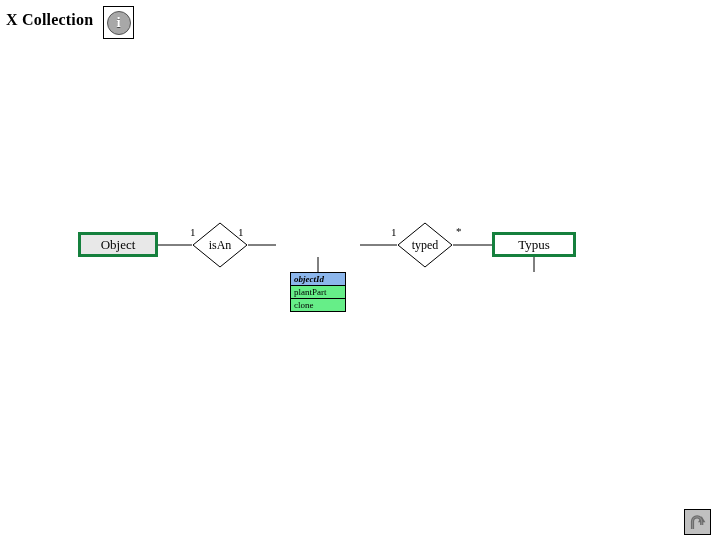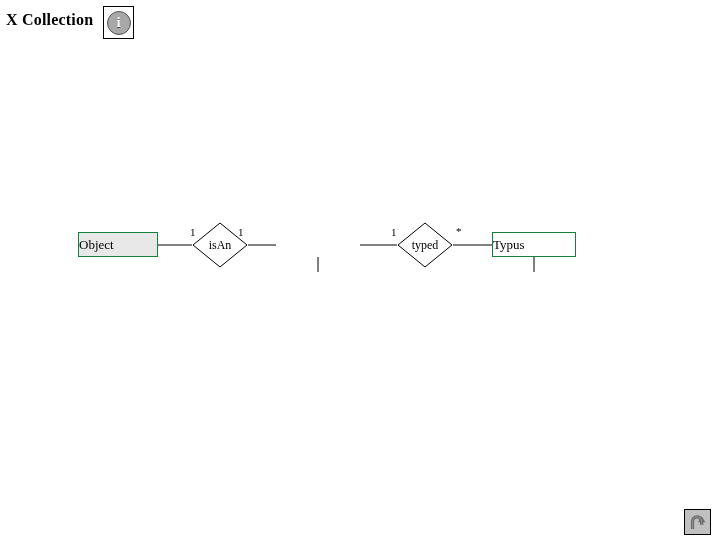--- a/index.html
+++ b/index.html
@@ -70,25 +70,25 @@
   }
   .er-svg {
     position: absolute;
     left: 0;
     top: 0;
   }
 
   
   .entity {
     position: absolute;
-    border: 1px solid #15803d;
-    box-sizing: border-box;
-    display: flex;
-    align-items: center;
-    justify-content: flex-start;
+    border: 3px solid #15803d;
+    box-sizing: border-box;
+    display: flex;
+    align-items: center;
+    justify-content: center;
     font-family: "Liberation Serif", "DejaVu Serif", serif;
     font-size: 13px;
     color: #000000;
     background: #ffffff;
     cursor: pointer;
   }
   .entity.shaded { background: #e8e8e8; }
 
   .entity-object   { left: 78px;  top: 232px; width: 80px;  height: 25px; }
   .entity-specimen { left: 276px; top: 232px; width: 84px;  height: 25px; }
@@ -223,20 +223,25 @@
 
   <div class="rel rel-isan">
     <span class="rel-label">isAn</span>
   </div>
 
   <div class="card card-isan-left">1</div>
   <div class="card card-isan-right">1</div>
   <div class="card card-typed-left">1</div>
   <div class="card card-typed-right">*</div>
 
+  <div class="attr-stack attr-stack-specimen">
+    <div class="attr-row attr-key-blue italic">objectId</div>
+    <div class="attr-row attr-plain">plantPart</div>
+    <div class="attr-row attr-plain">clone</div>
+  </div>
 
 
   <div class="back-button">
     <svg width="19" height="19" viewBox="0 0 19 19">
       <path d="M4.5 16 L4.5 8.5 A4.6 4.6 0 0 1 13.7 8.5 L13.7 12" fill="none" stroke="#6a6a6a" stroke-width="3.2" stroke-linecap="butt"></path>
       <path d="M13.7 3.2 L17.4 9.2 L10 9.2 Z" fill="#6a6a6a"></path>
       <path d="M4.5 16 L4.5 8.5 A4.6 4.6 0 0 1 13.7 8.5 L13.7 12" fill="none" stroke="#8d8d8d" stroke-width="1.1" stroke-linecap="butt"></path>
     </svg>
   </div>
 

